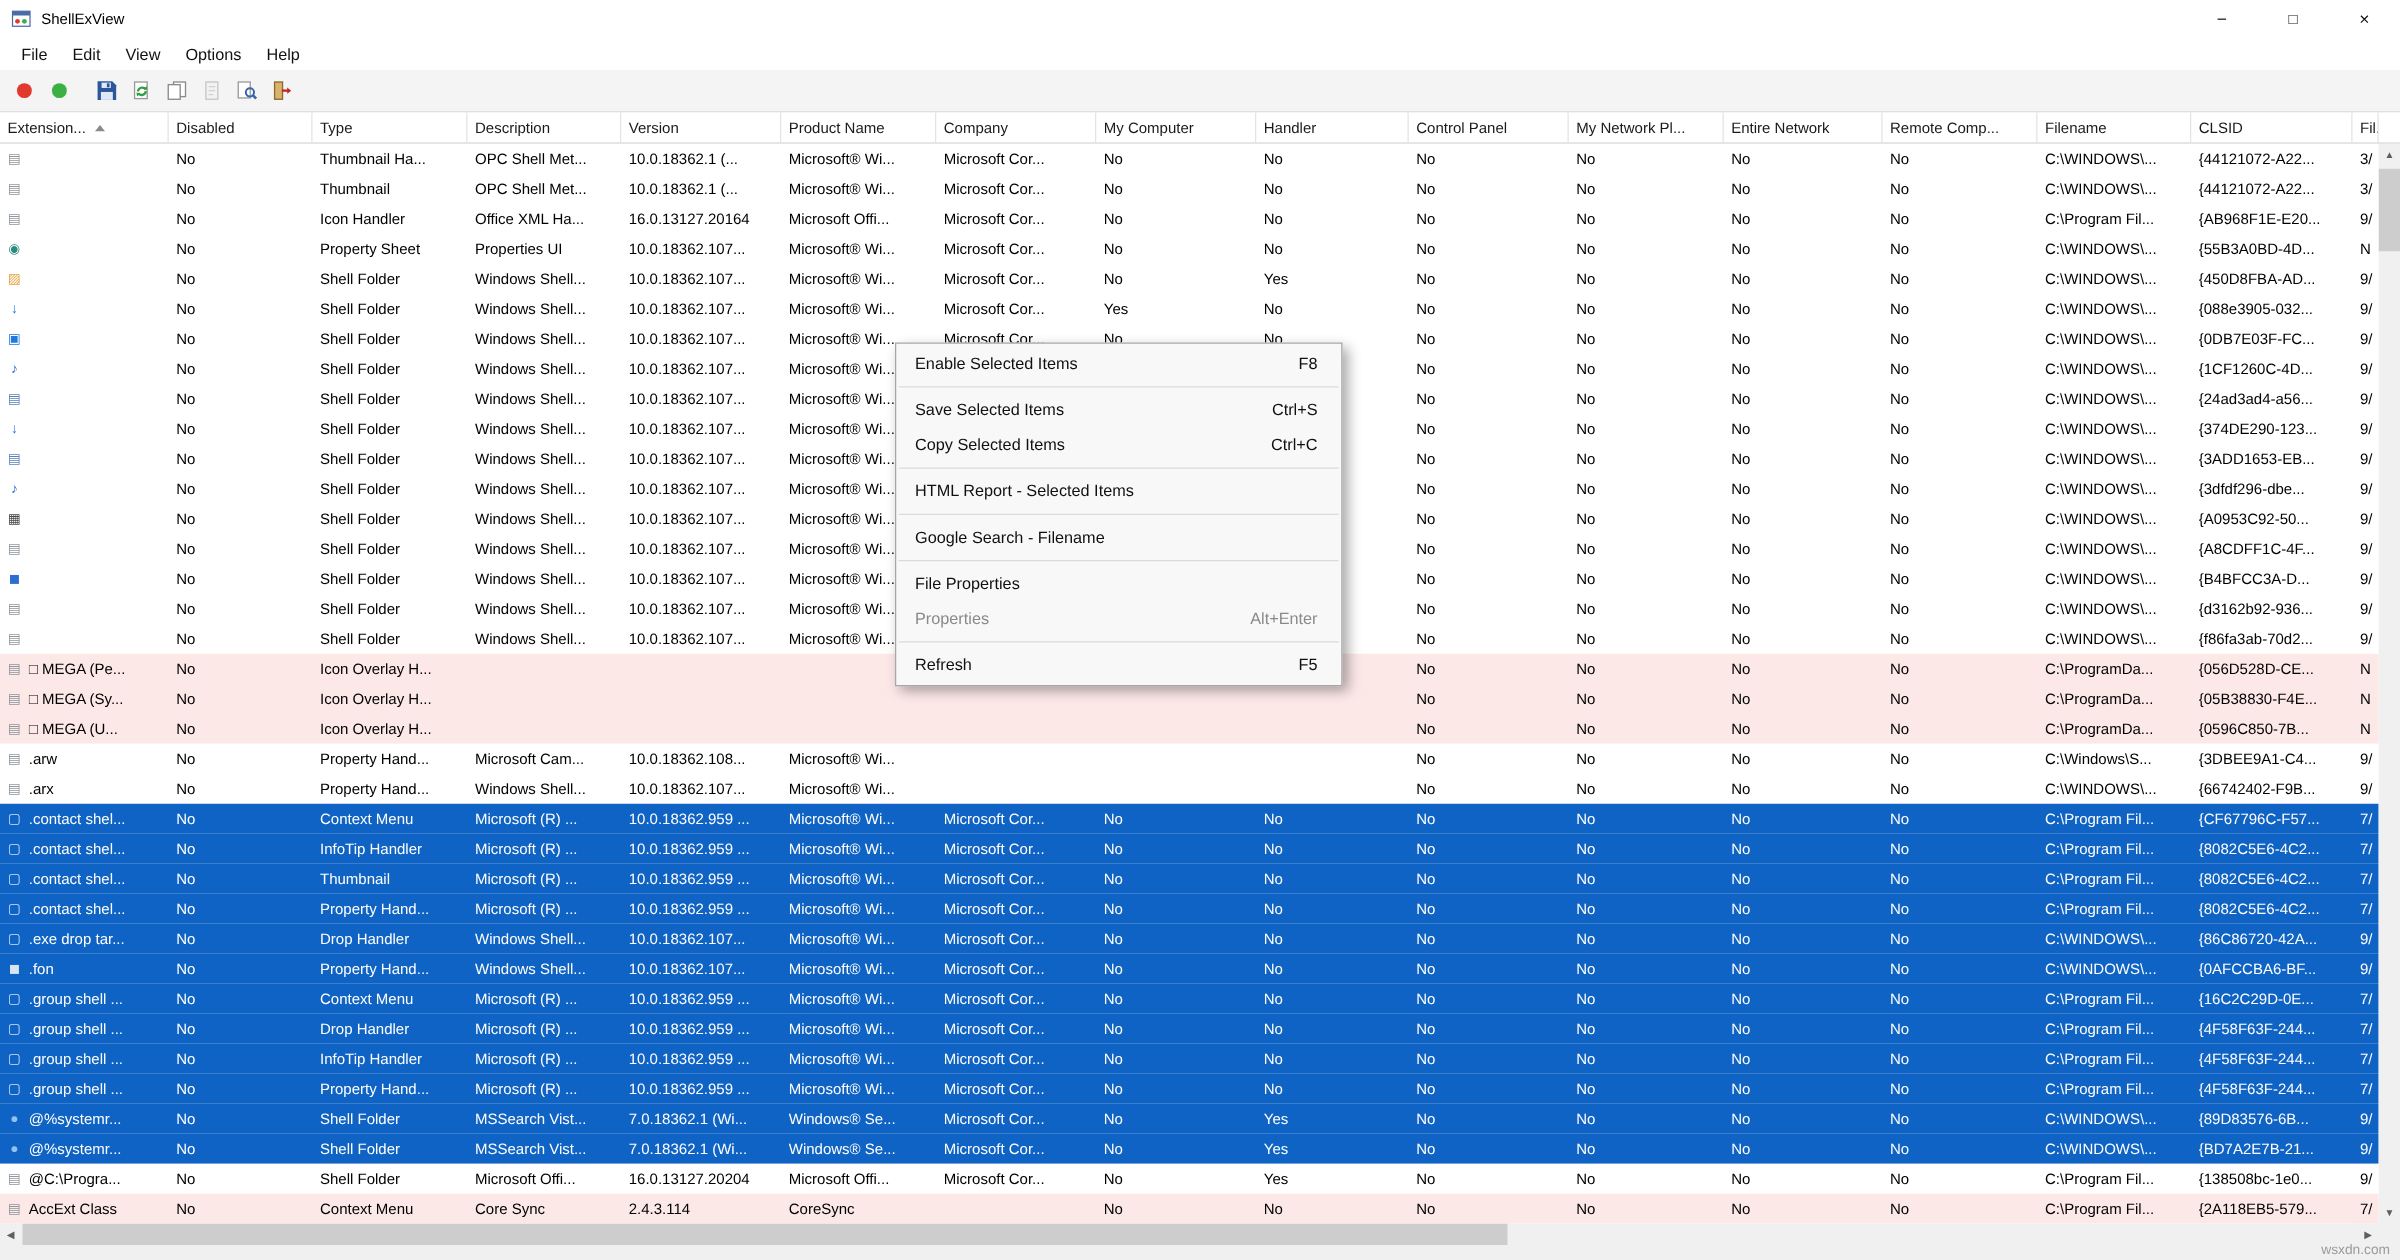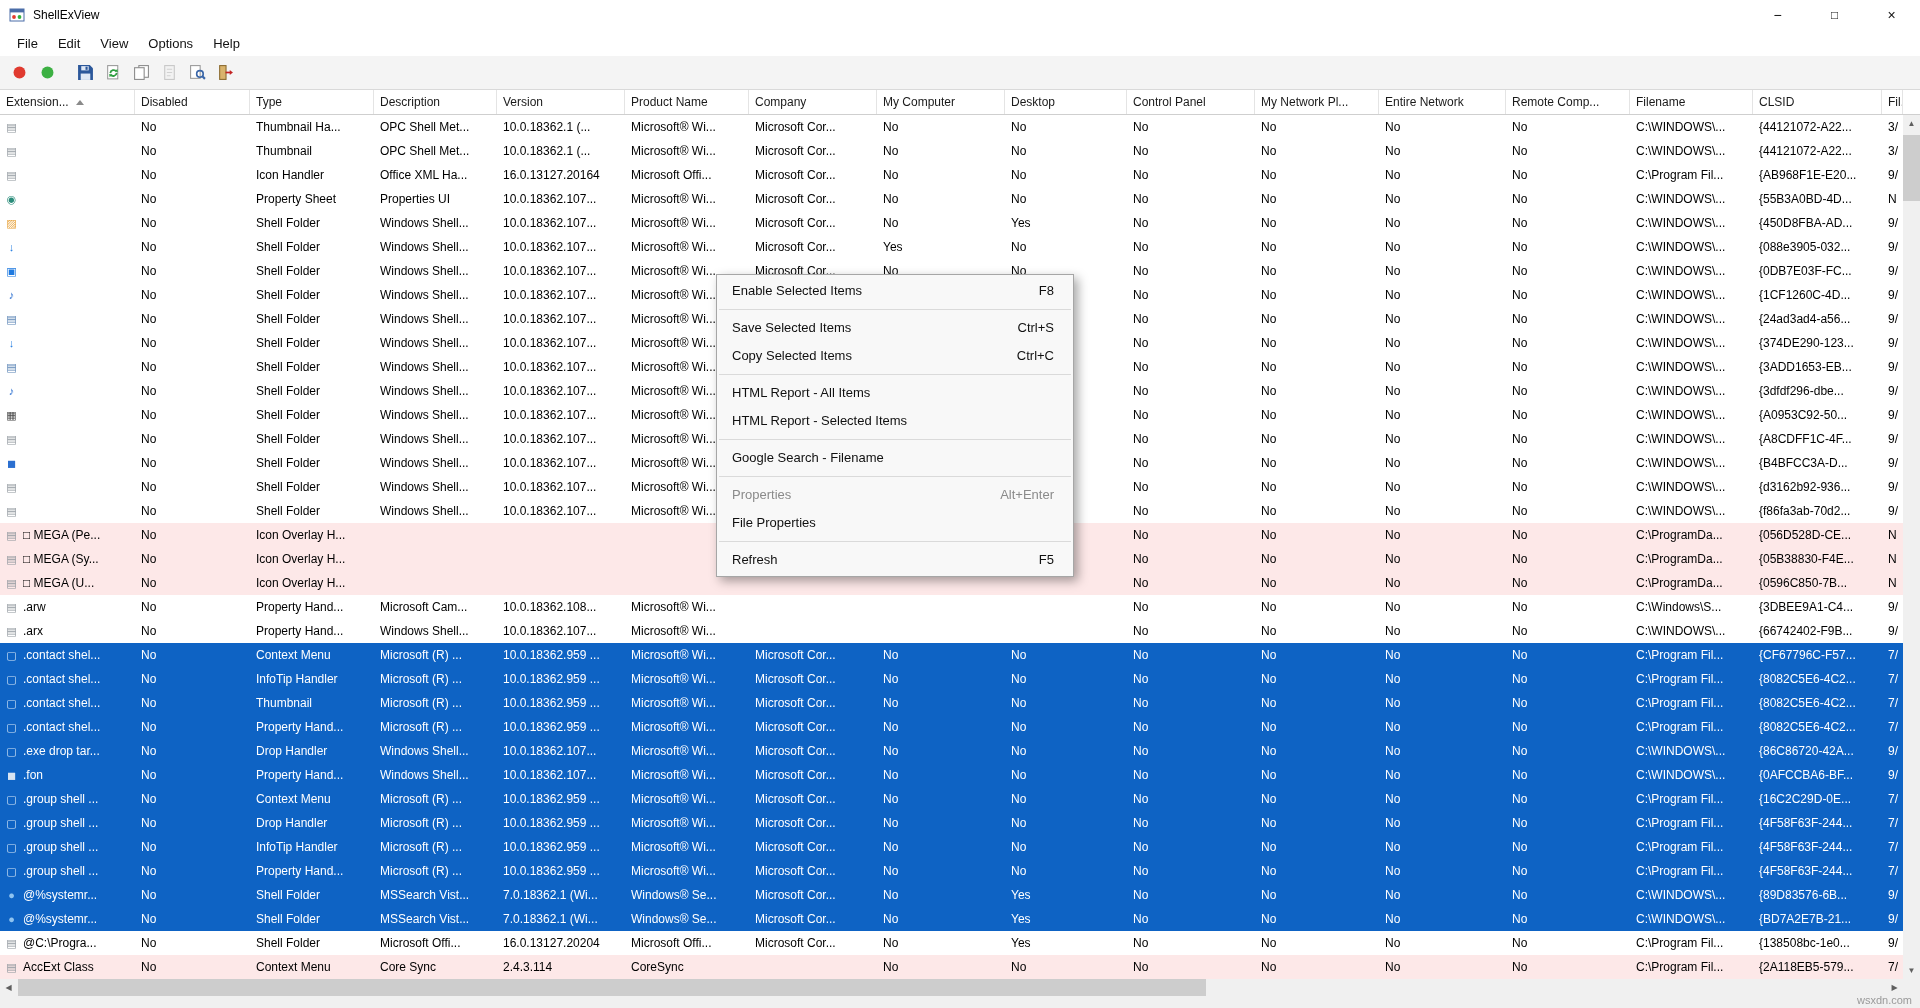--- a/index.html
+++ b/index.html
@@ -185,21 +185,21 @@
     <div class="hcell" style="width: 124px;">
       <span class="hlabel">Product Name</span>
     </div>
     <div class="hcell" style="width: 128px;">
       <span class="hlabel">Company</span>
     </div>
     <div class="hcell" style="width: 128px;">
       <span class="hlabel">My Computer</span>
     </div>
     <div class="hcell" style="width: 122px;">
-      <span class="hlabel">Desktop</span>
+      <span class="hlabel">Handler</span>
     </div>
     <div class="hcell" style="width: 128px;">
       <span class="hlabel">Control Panel</span>
     </div>
     <div class="hcell" style="width: 124px;">
       <span class="hlabel">My Network Pl...</span>
     </div>
     <div class="hcell" style="width: 127px;">
       <span class="hlabel">Entire Network</span>
     </div>
@@ -986,40 +986,36 @@
     <div class="cm-item">
       <span class="cm-label">Save Selected Items</span>
       <span class="shortcut">Ctrl+S</span>
     </div>
     <div class="cm-item">
       <span class="cm-label">Copy Selected Items</span>
       <span class="shortcut">Ctrl+C</span>
     </div>
     <div class="cm-sep"></div>
     <div class="cm-item">
-      <span class="cm-label">HTML Report - All Items</span>
-      <span class="shortcut"></span>
-    </div>
-    <div class="cm-item">
       <span class="cm-label">HTML Report - Selected Items</span>
       <span class="shortcut"></span>
     </div>
     <div class="cm-sep"></div>
     <div class="cm-item">
       <span class="cm-label">Google Search - Filename</span>
       <span class="shortcut"></span>
     </div>
     <div class="cm-sep"></div>
+    <div class="cm-item">
+      <span class="cm-label">File Properties</span>
+      <span class="shortcut"></span>
+    </div>
     <div class="cm-item disabled">
       <span class="cm-label">Properties</span>
       <span class="shortcut">Alt+Enter</span>
-    </div>
-    <div class="cm-item">
-      <span class="cm-label">File Properties</span>
-      <span class="shortcut"></span>
     </div>
     <div class="cm-sep"></div>
     <div class="cm-item">
       <span class="cm-label">Refresh</span>
       <span class="shortcut">F5</span>
     </div>
   </div>
 
 <div class="vscroll">
   <div class="sb-arrow up">▲</div>

